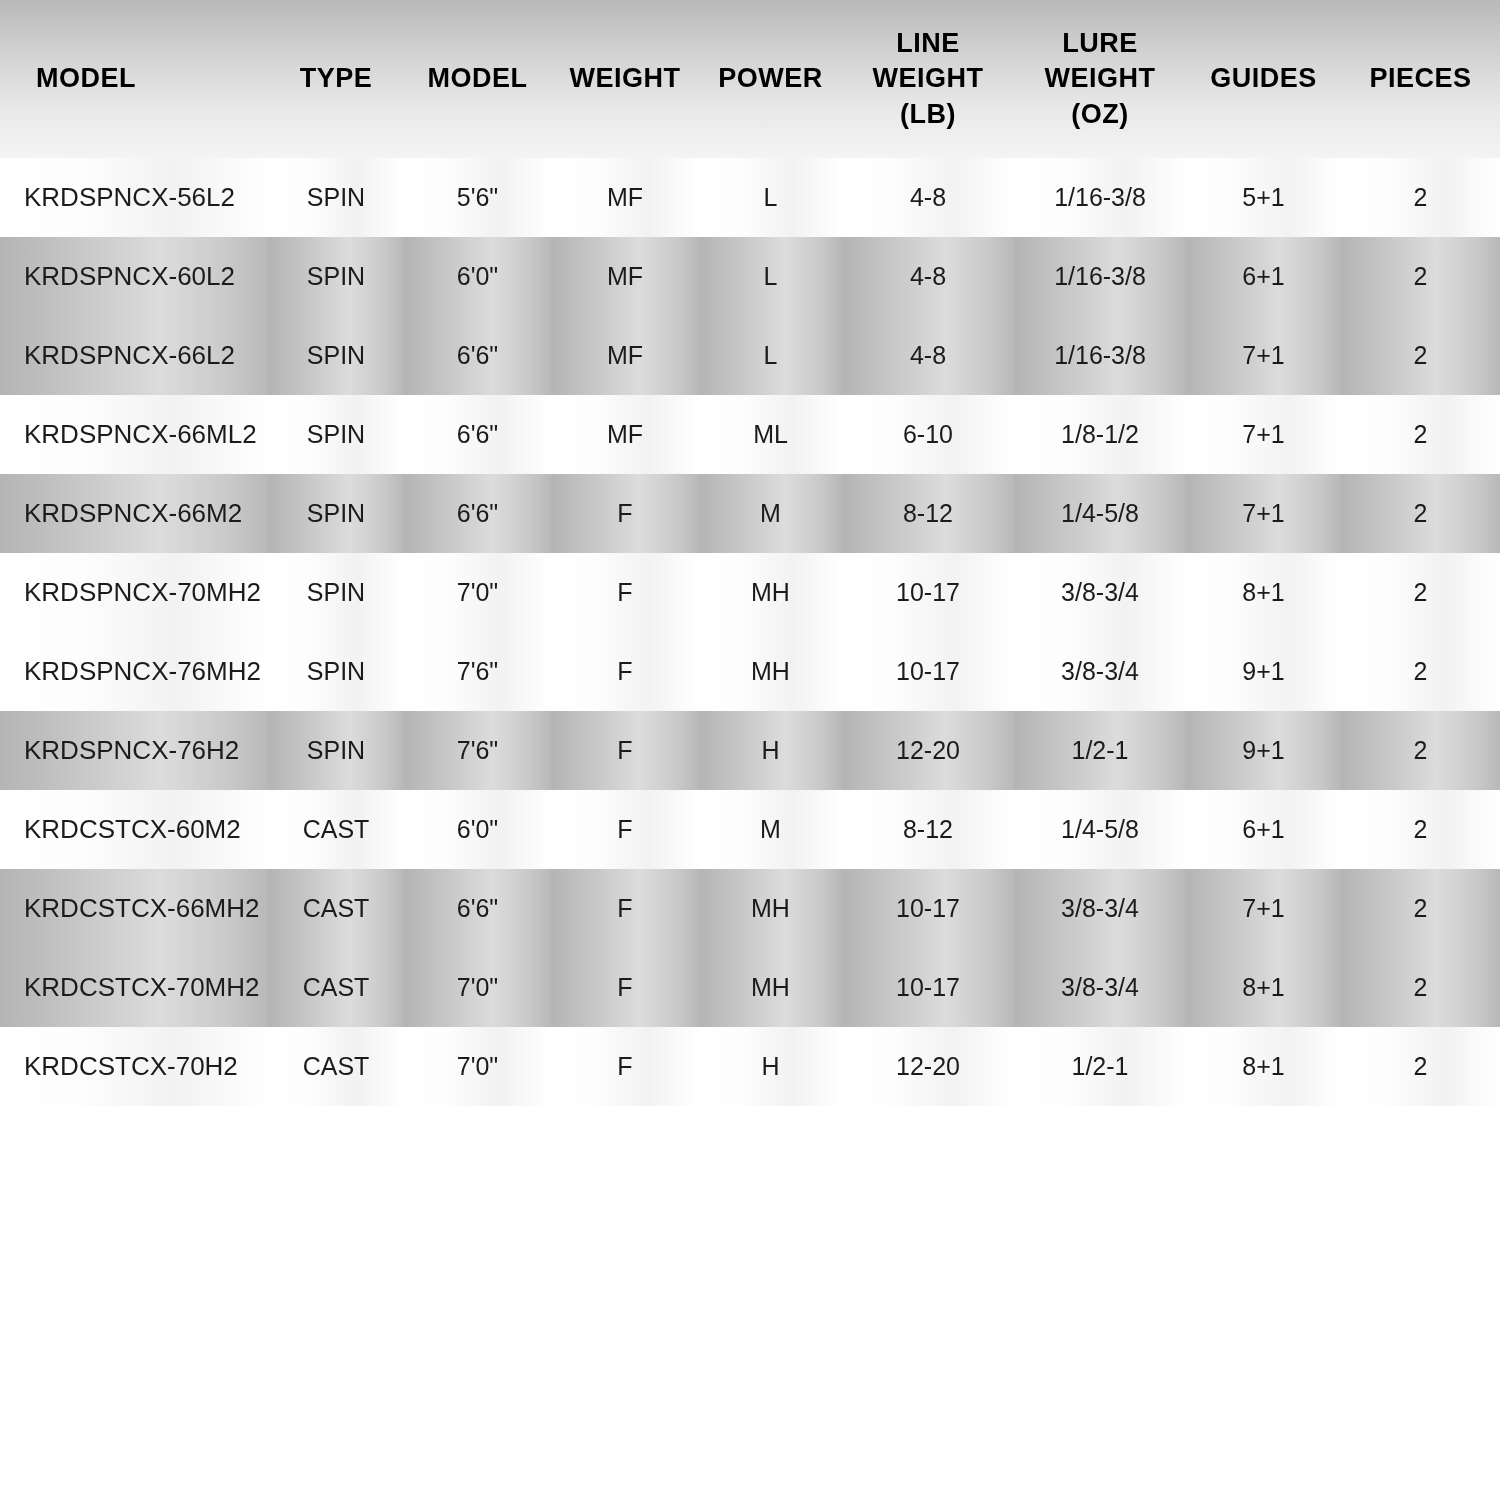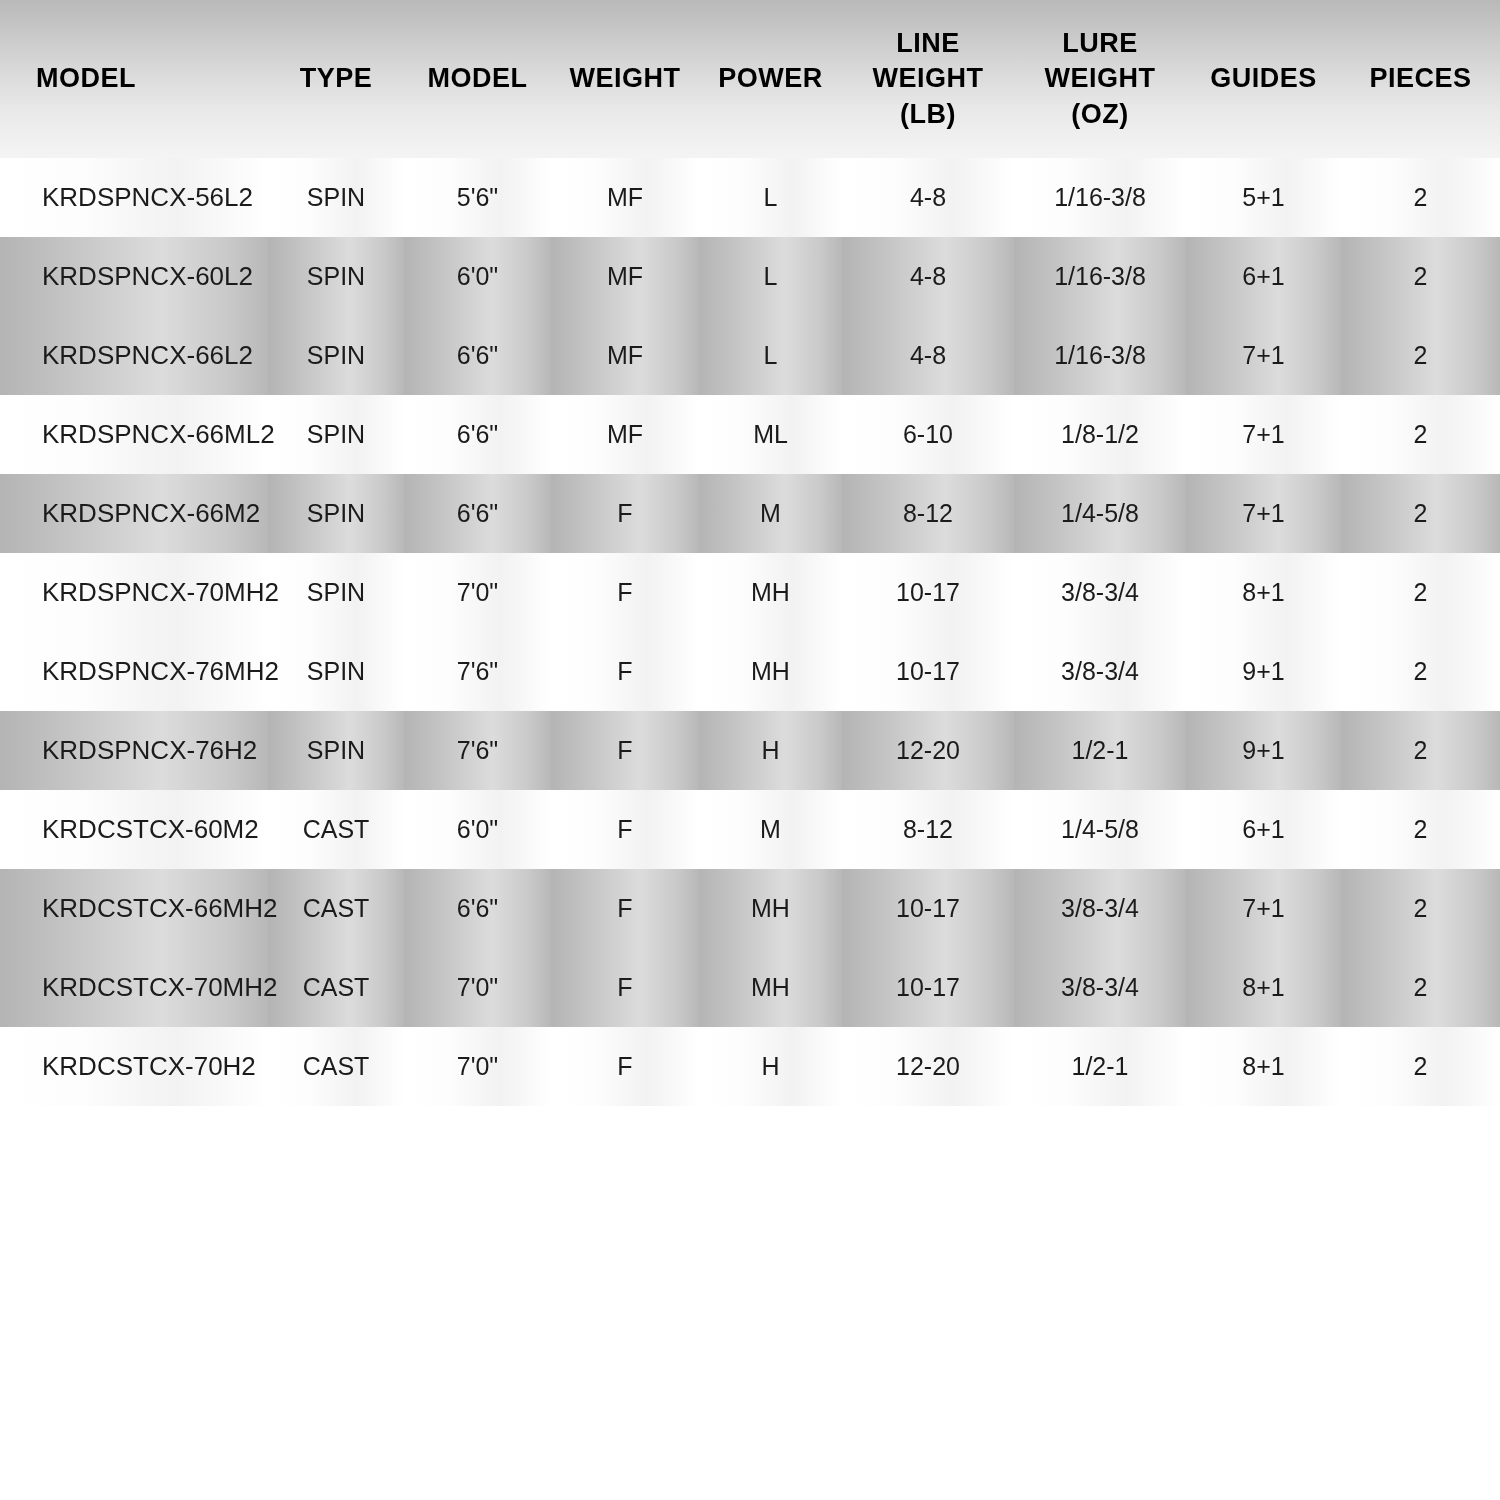--- a/index.html
+++ b/index.html
@@ -46,21 +46,21 @@
   }
   tbody td {
     font-size: 25px;
     text-align: center;
     vertical-align: middle;
     color: #1b1b1b;
     white-space: nowrap;
   }
   tbody td.col-model {
     text-align: left;
-    padding-left: 42px;
+    padding-left: 24px;
     font-size: 26px;
   }
   
   tbody tr.band-light td {
     background: linear-gradient(to right, #ffffff 0%, #fdfdfd 30%, #f2f2f2 65%, #ffffff 100%);
   }
   tbody tr.band-dark td {
     background: linear-gradient(to right, #b4b4b4 0%, #c4c4c4 25%, #dcdcdc 60%, #c9c9c9 85%, #b8b8b8 100%);
   }
   

